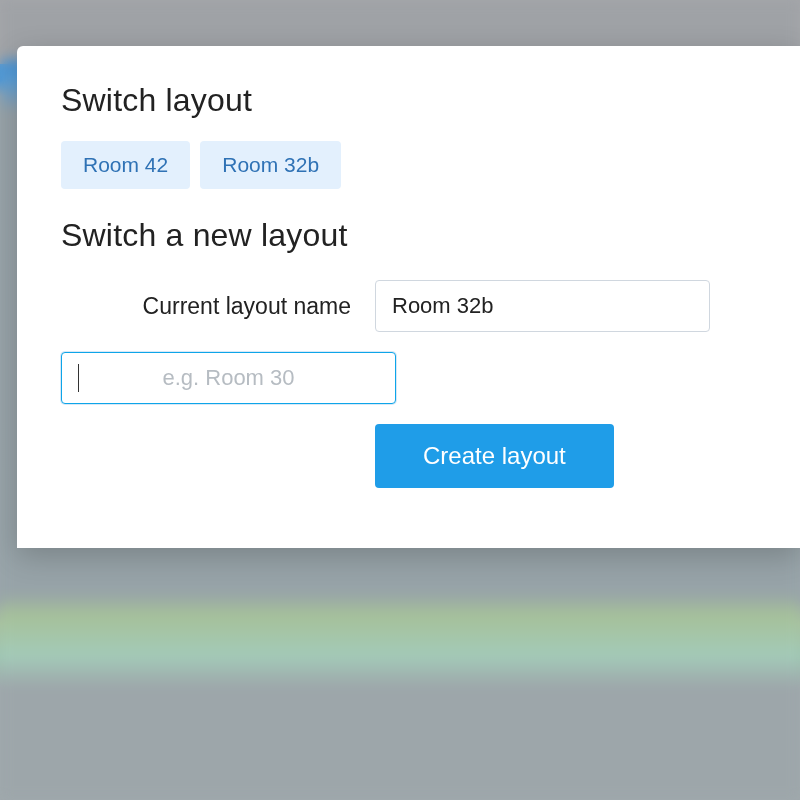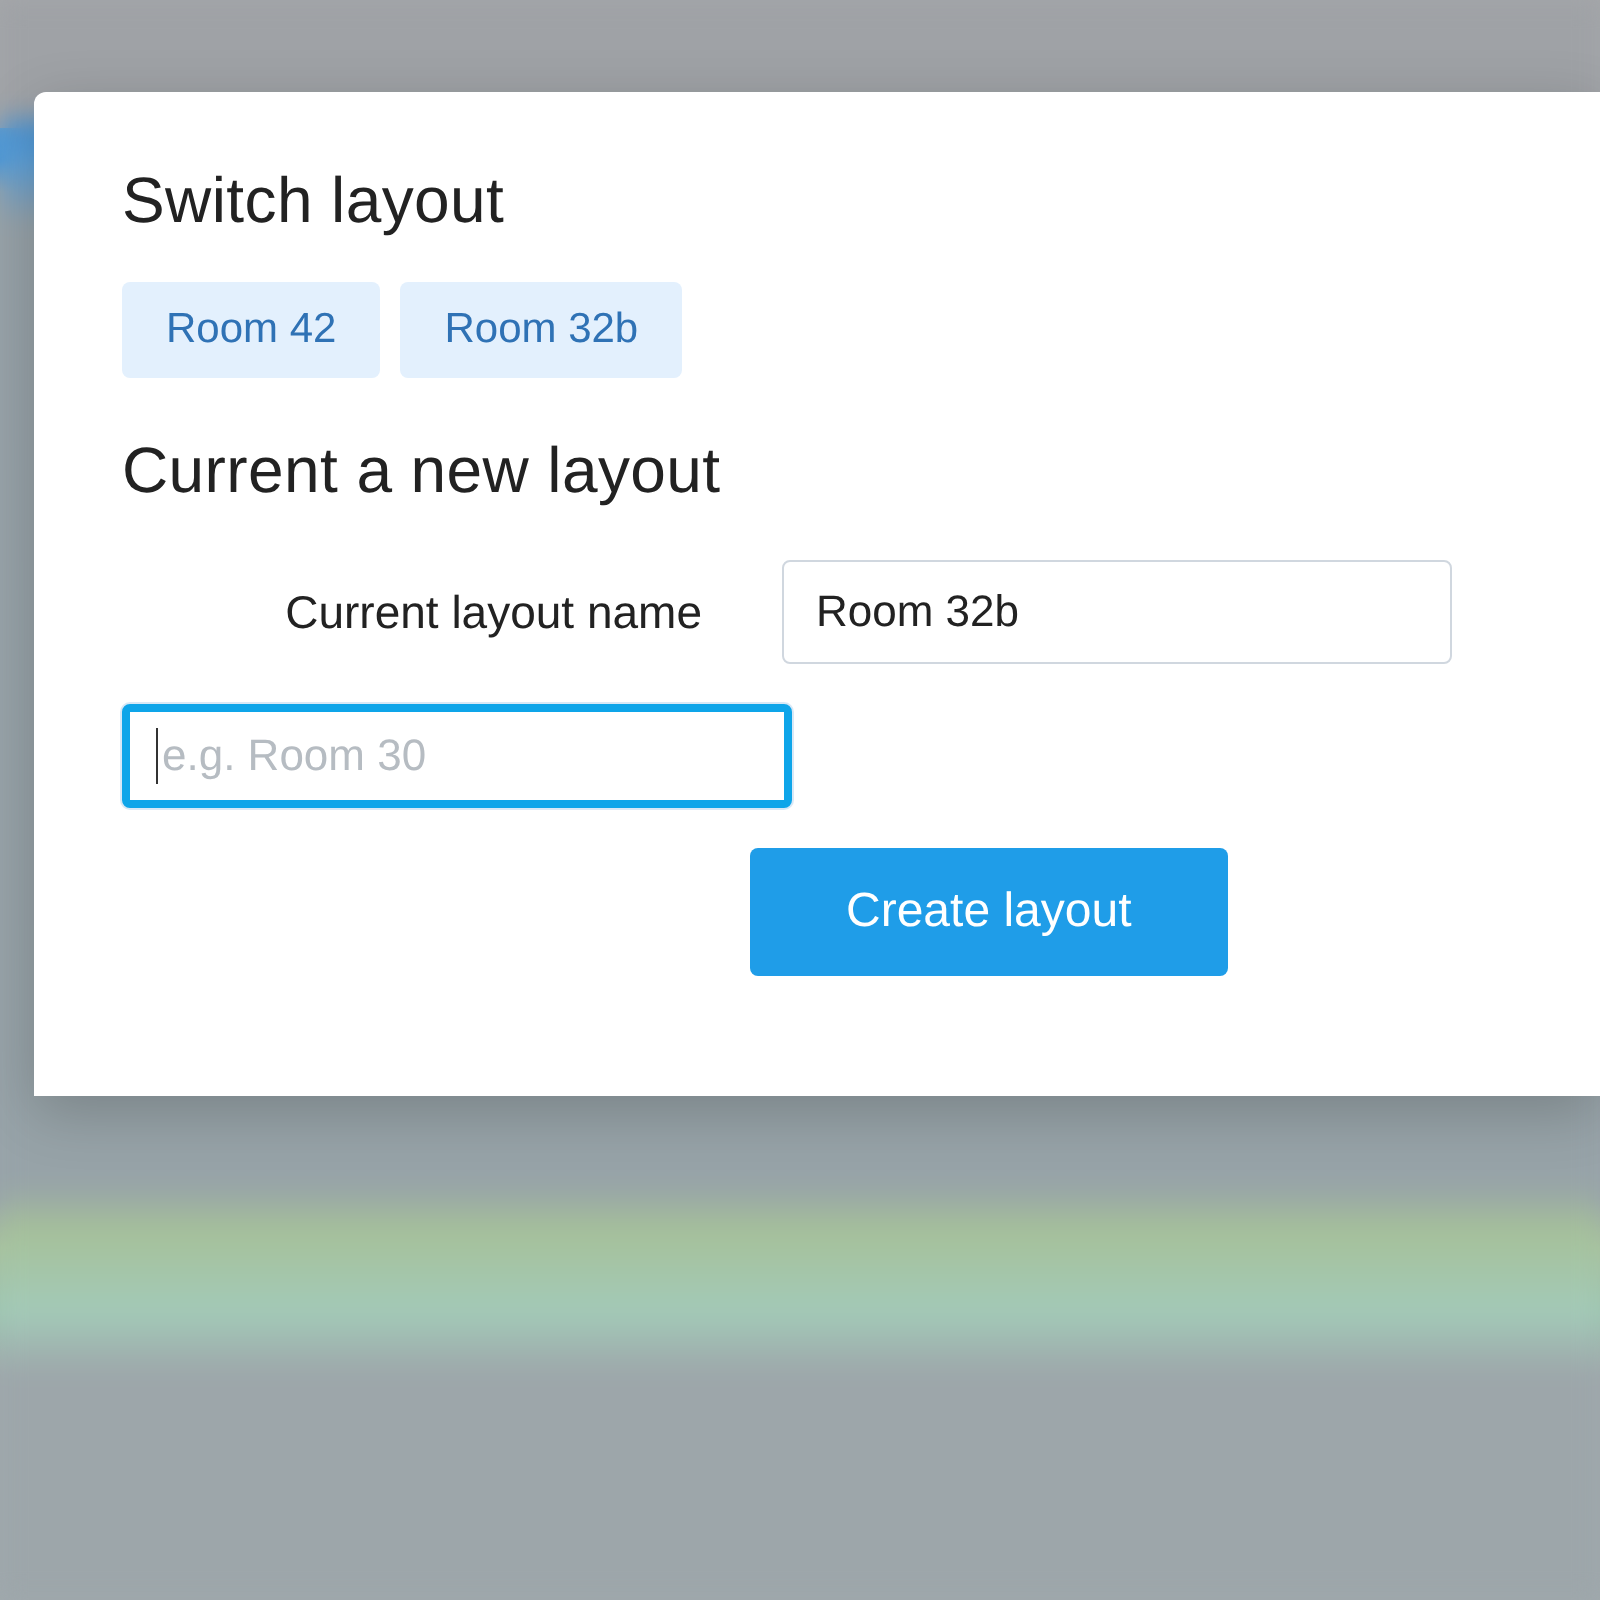--- a/index.html
+++ b/index.html
@@ -76,21 +76,21 @@
       font-size: 21px;
       padding: 12px 22px;
       border-radius: 4px;
       border: none;
       cursor: pointer;
       font-family: inherit;
     }
     .form-row {
       display: flex;
       align-items: center;
-      gap: 40px;
+      gap: 24px;
       margin-bottom: 20px;
     }
     .form-label {
       width: 290px;
       text-align: right;
       font-size: 23px;
       color: #222;
       font-weight: 400;
     }
     .form-input {
@@ -98,22 +98,23 @@
       height: 52px;
       border: 1px solid #d0d7df;
       border-radius: 4px;
       font-size: 22px;
       padding: 0 16px;
       font-family: inherit;
       color: #222;
       outline: none;
     }
     .form-input.focused {
-      border: 4px solid #0ea5e9;
+      border: 1px solid #0ea5e9;
       box-shadow: 0 0 0 1px rgba(127,179,224,0.3);
+      text-align: center;
     }
     .form-input::placeholder {
       color: #b6bcc2;
     }
     .caret-wrap {
       position: relative;
     }
     .caret {
       position: absolute;
       left: 17px;
@@ -152,21 +153,21 @@
 
 <div class="modal">
 
   <h2 class="section-title">Switch layout</h2>
 
   <div class="layout-chips">
     <button class="chip">Room 42</button>
     <button class="chip">Room 32b</button>
   </div>
 
-  <h2 class="section-title second">Current a new layout</h2>
+  <h2 class="section-title second">Switch a new layout</h2>
 
   <div class="form-row">
     <label class="form-label">Current layout name</label>
     <input class="form-input" type="text" value="Room 32b" style="">
   </div>
 
   <div class="form-row">
     <div class="caret-wrap">
       <input class="form-input focused" type="text" placeholder="e.g. Room 30" style="">
       <div class="caret"></div>

